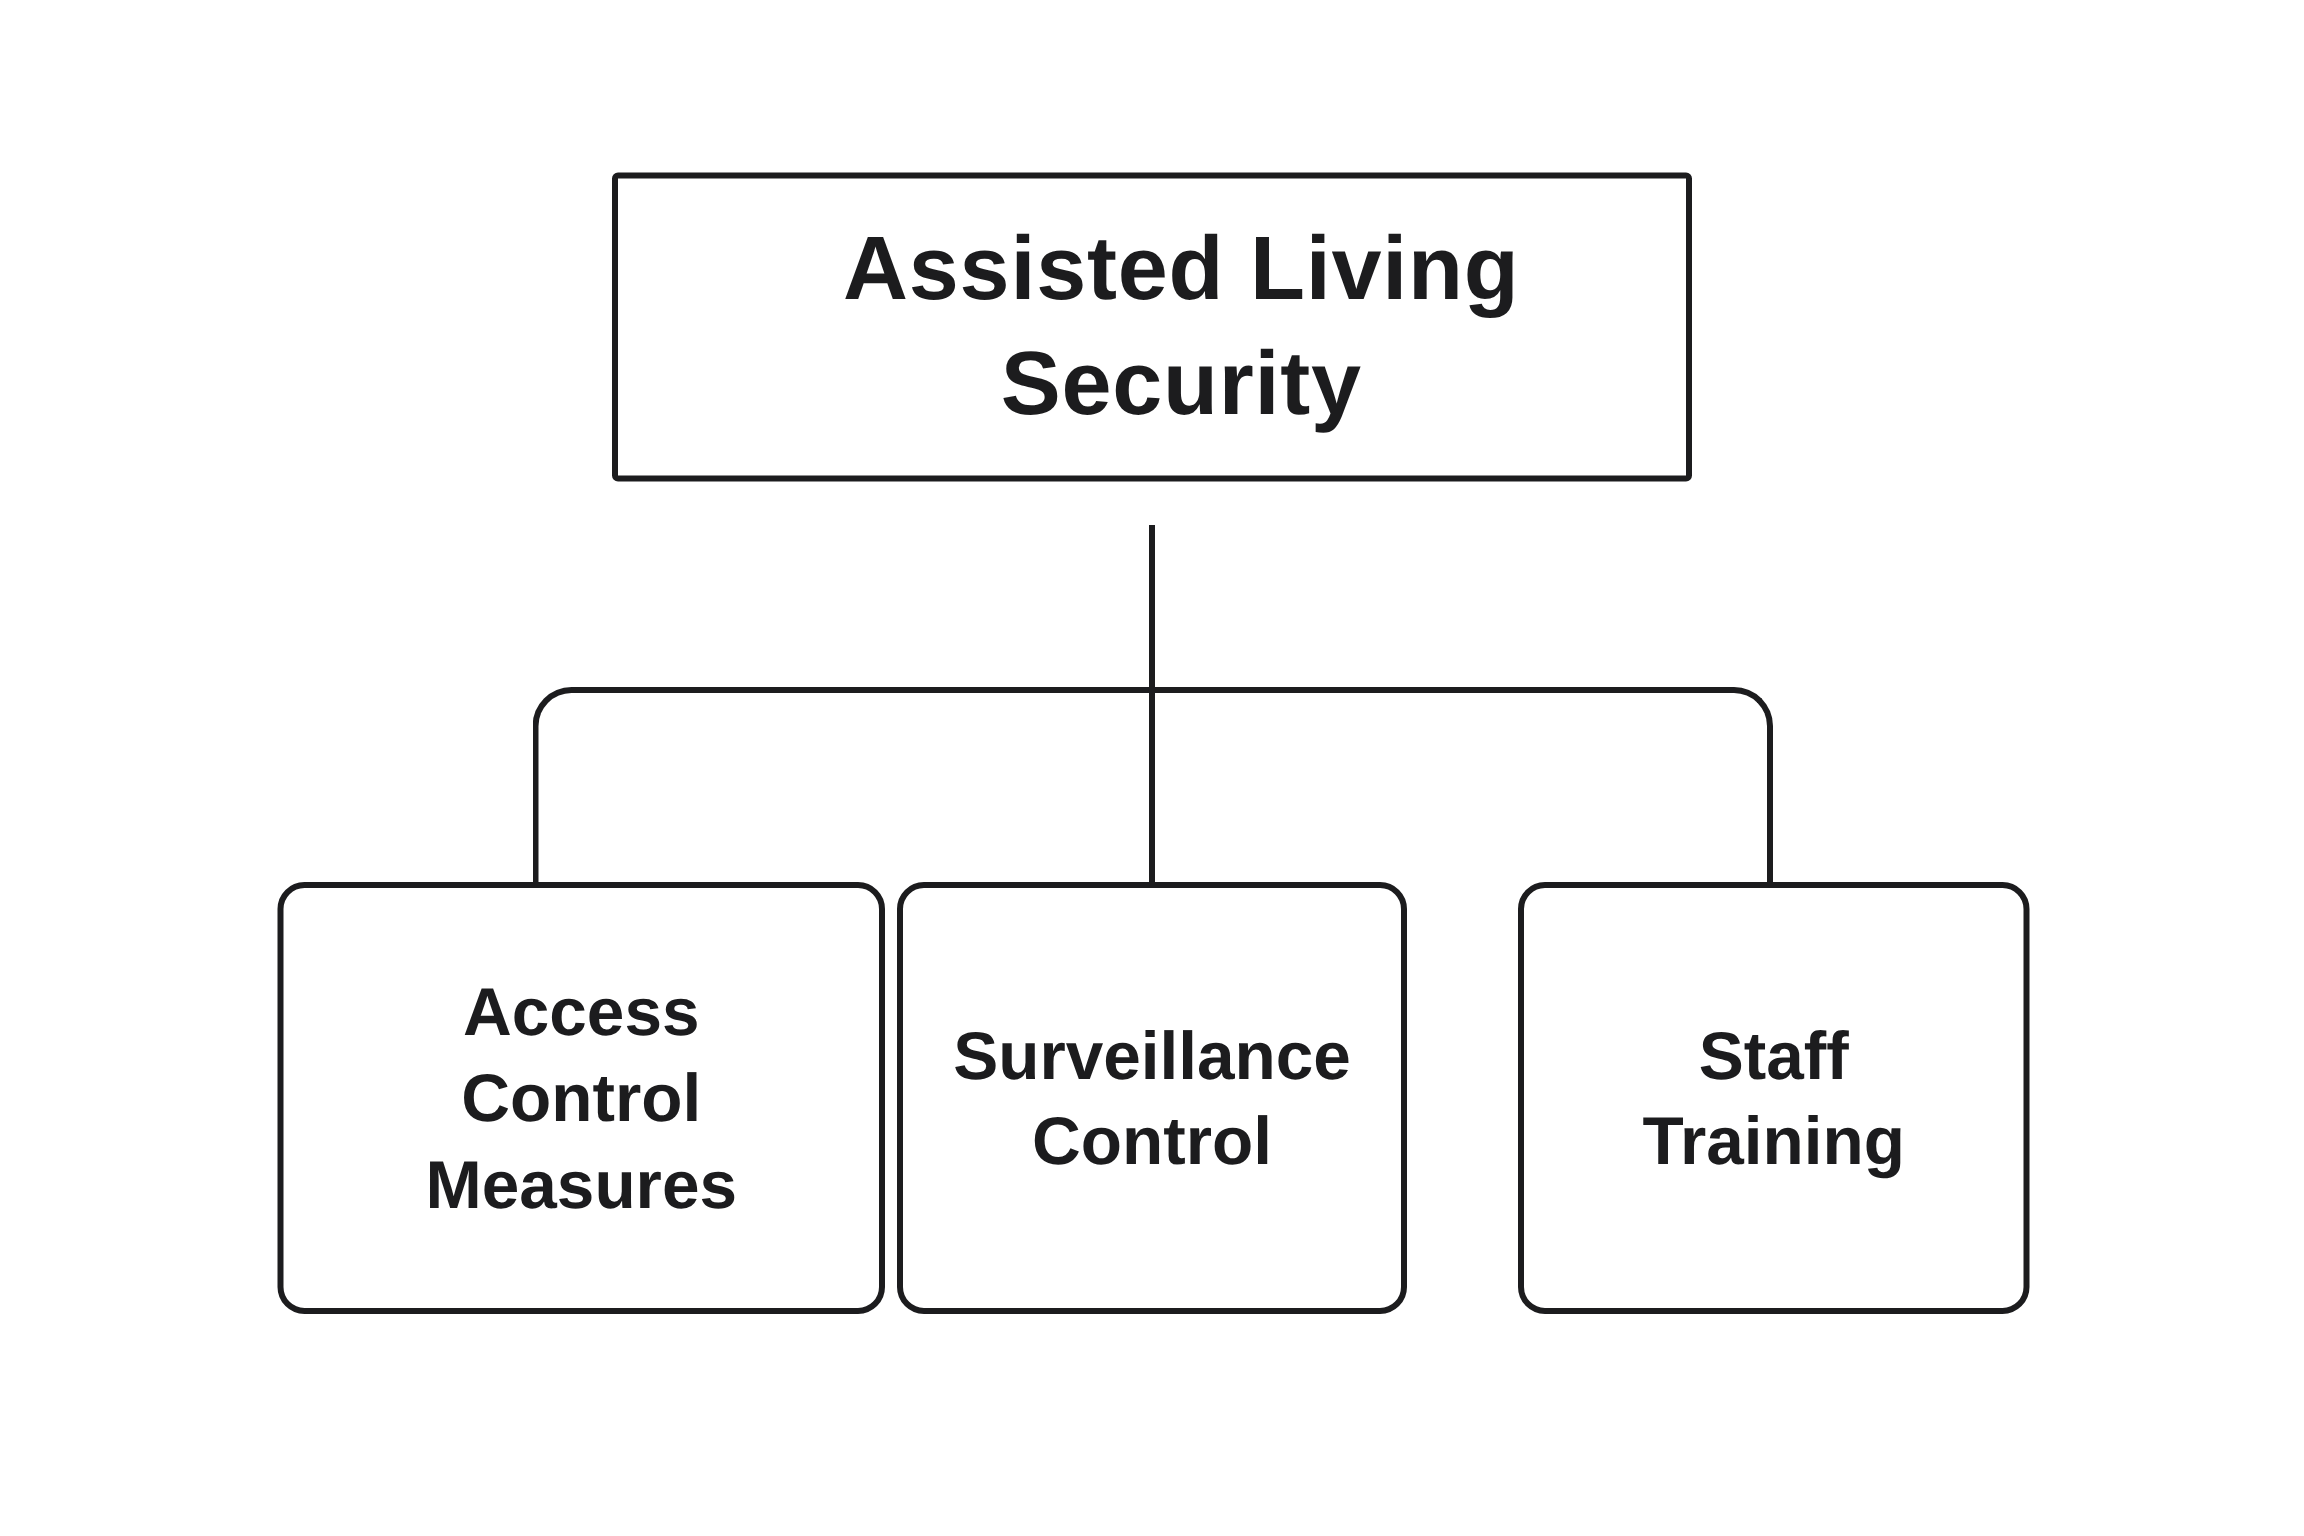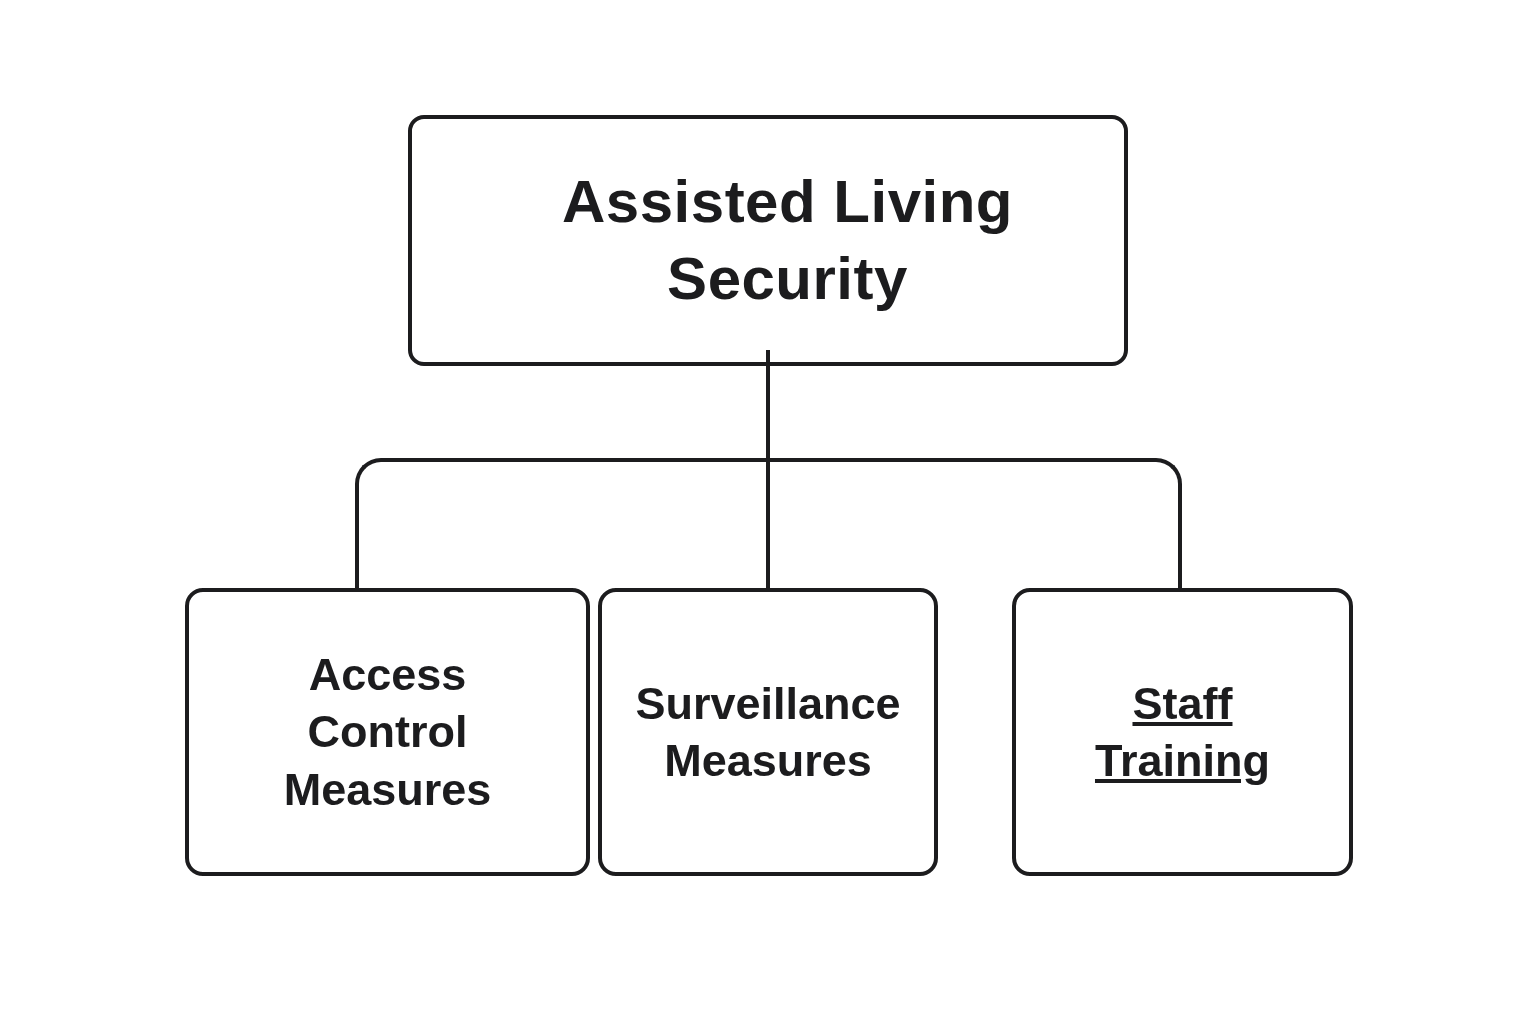--- a/index.html
+++ b/index.html
@@ -27,43 +27,43 @@
     text-align: center;
   }
   .node .label {
     white-space: pre-line;
     color: #1c1c1e;
   }
   .node.root {
     left: 408px;
     top: 115px;
     width: 720px;
-    height: 251px;
-    border-radius: 16px;
+    height: 206px;
+    border-radius: 4px;
     padding-left: 39px;
   }
   .node.root .label {
     font-size: 60px;
     font-weight: 700;
     line-height: 1.28;
     letter-spacing: 0.5px;
   }
   .node.child {
     top: 588px;
     height: 288px;
     border-radius: 18px;
   }
   .node.child .label {
     font-size: 45px;
     font-weight: 600;
     line-height: 1.27;
   }
   .node.child.c0 { left: 185px;  width: 405px; }
   .node.child.c1 { left: 598px;  width: 340px; }
-  .node.child.c2 { left: 1012px; width: 341px; text-decoration: underline; }
+  .node.child.c2 { left: 1012px; width: 341px; }
 
   
   .conn {
     position: absolute;
     box-sizing: border-box;
     pointer-events: none;
   }
   .conn.stem {
     left: 766px;
     top: 350px;
@@ -105,21 +105,21 @@
   <div class="conn bracket-right"></div>
 
   <div class="node child c0">
     <span class="label">Access
 Control
 Measures</span>
   </div>
 
   <div class="node child c1">
     <span class="label">Surveillance
-Measures</span>
+Control</span>
   </div>
 
   <div class="node child c2">
     <span class="label">Staff
 Training</span>
   </div>
 
 </div>
 
 </body></html>

